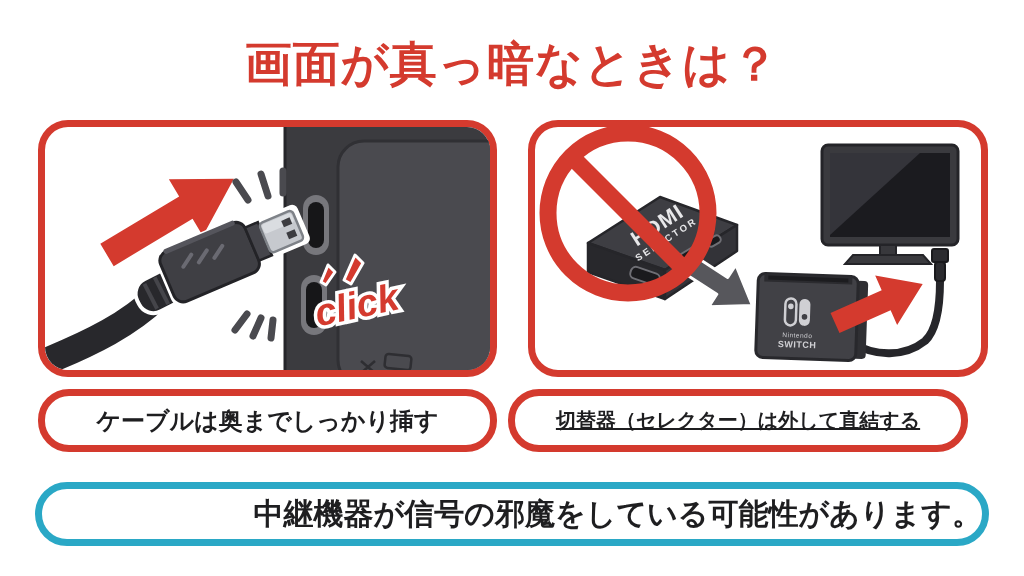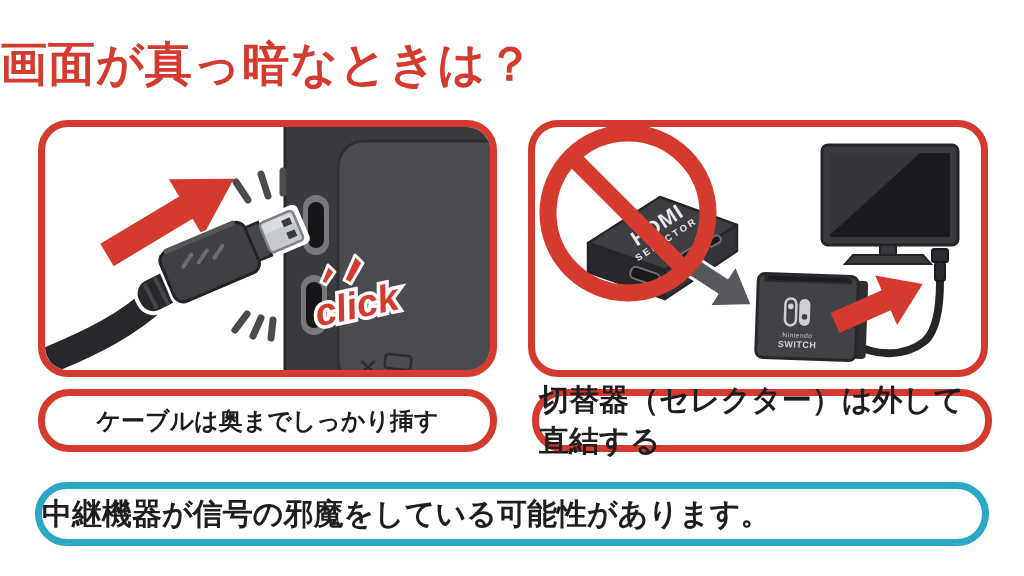--- a/index.html
+++ b/index.html
@@ -1,41 +1,41 @@
 <!DOCTYPE html>
 <html><head>
 <meta charset="utf-8">
 <style>
   html,body{margin:0;padding:0;}
   body{
     width:1024px;height:576px;position:relative;background:#ffffff;
     font-family:"Liberation Sans","DejaVu Sans",sans-serif;overflow:hidden;
   }
   .title{
-    position:absolute;top:33px;left:0;width:1024px;
+    position:absolute;top:33px;left:0;width:1024px;text-align:center;
     font-size:47px;font-weight:bold;color:#d43a2e;letter-spacing:1px;
   }
   .panel{
     position:absolute;top:120px;height:257px;width:459px;background:#fff;
     border:7px solid #d43a2e;border-radius:30px;box-sizing:border-box;overflow:hidden;
   }
   .panel.left{left:38px;}
   .panel.right{left:528px;width:460px;}
   .caption{
     position:absolute;top:389px;height:63px;background:#fff;
     border:7px solid #d43a2e;border-radius:31px;box-sizing:border-box;
     display:flex;align-items:center;justify-content:center;
     font-weight:bold;color:#1e1e20;
   }
   .caption.left{left:38px;width:459px;font-size:24px;}
-  .caption.right{left:532px;width:460px;font-size:30px;}
+  .caption.right{left:508px;width:460px;font-size:20px;text-decoration:underline;}
   .notice{
     position:absolute;top:482px;left:35px;width:954px;height:64px;background:#fff;
     border:7px solid #2aa8c6;border-radius:32px;box-sizing:border-box;
-    display:flex;align-items:center;justify-content:flex-start;
+    display:flex;align-items:center;justify-content:flex-end;
     font-weight:bold;font-size:30px;color:#1e1e20;
   }
   svg{display:block;}
   .click-text{
     font-size:38px;font-weight:bold;font-style:italic;
     fill:#d43a2e;stroke:#ffffff;stroke-width:7px;paint-order:stroke;
   }
 </style>
 </head>
 <body>

